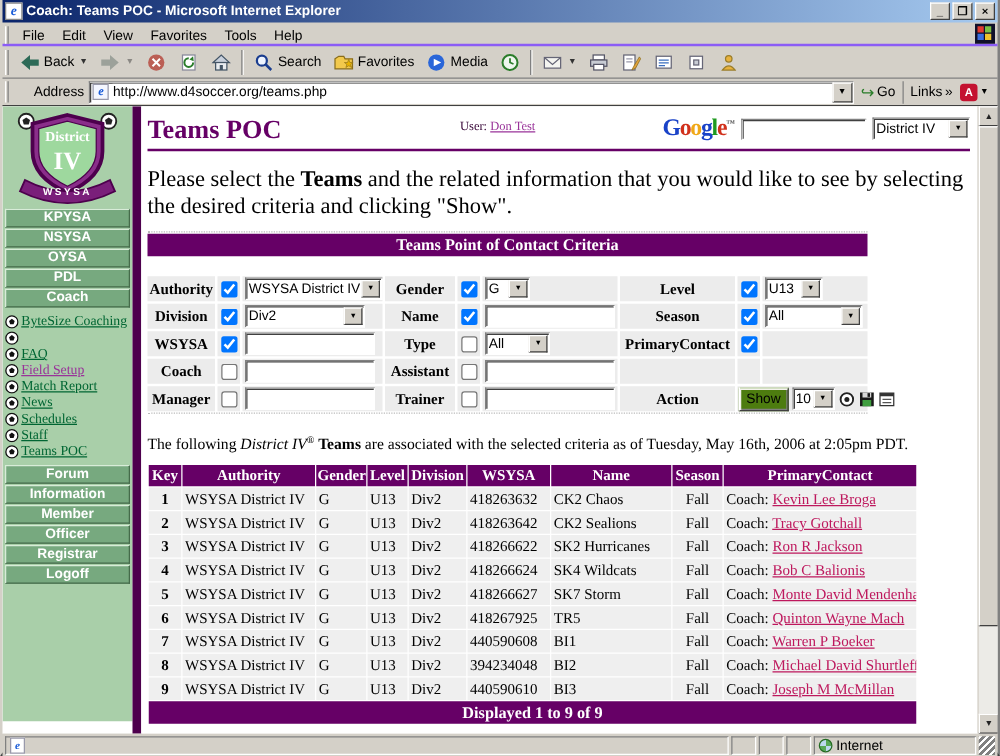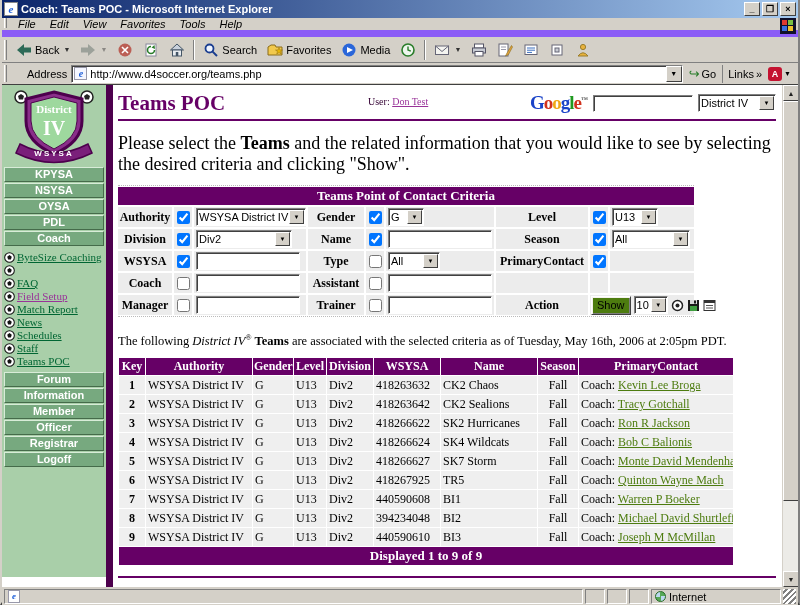--- a/index.html
+++ b/index.html
@@ -13,21 +13,21 @@
   .titlebar { height:18px; background:linear-gradient(to right,#0a246a,#a6caf0);
               display:flex; align-items:center; padding:0 2px; flex:none; }
   .title-icon { width:14px; height:14px; background:#fff; border:1px solid #888; color:#1a5cd8;
                 font:bold italic 11px "Liberation Serif",serif; text-align:center; line-height:12px; margin-right:3px; }
   .title-text { color:#fff; font-weight:bold; font-size:11px; flex:1; white-space:nowrap; overflow:hidden; }
   .win-btns { display:flex; gap:2px; }
   .win-btn { width:16px; height:14px; background:#d4d0c8; border:1px solid; border-color:#fff #404040 #404040 #fff;
              font:bold 9px "Liberation Sans",sans-serif; text-align:center; line-height:12px; color:#000; }
 
   
-  .menubar { height:19px; display:flex; align-items:flex-start; border-bottom:7px solid #8b5cf6; flex:none;font-style:italic; }
+  .menubar { height:19px; display:flex; align-items:flex-end; border-bottom:2px solid #8b5cf6; flex:none; }
   .grip { width:3px; height:80%; border-left:1px solid #fff; border-right:1px solid #808080; margin:0 4px 0 2px; }
   .menu-item { padding:2px 7px; }
   .menu-spacer { flex:1; }
   .winlogo { width:16px; height:16px; background:#10102a; margin-right:2px; position:relative; }
   .winlogo i { position:absolute; width:5px; height:5px; }
   .winlogo .r { left:2px; top:2px; background:#e03a2f; } .winlogo .g { left:8px; top:2px; background:#7ac043; }
   .winlogo .b { left:2px; top:8px; background:#3a6ee0; } .winlogo .y { left:8px; top:8px; background:#f0c22d; }
 
   
   .toolbar { height:26px; display:flex; align-items:center; border-bottom:1px solid #808080; flex:none; }
@@ -90,21 +90,21 @@
   .sel-v { flex:1; font:11px "Liberation Sans",sans-serif; padding:0 2px; white-space:nowrap; overflow:hidden; }
   .sel-a { width:15px; height:14px; flex:none; background:#d4d0c8; border:1px solid; border-color:#fff #404040 #404040 #fff;
            font-size:6px; display:flex; align-items:center; justify-content:center; margin-right:1px; }
   .txt { height:18px; border:1px solid; border-color:#808080 #fff #fff #808080; box-shadow:inset 1px 1px 0 #404040;
          font:11px "Liberation Sans",sans-serif; padding:0 2px; background:#fff; }
   .cb { width:13px; height:13px; margin:0; }
 
   
   .crit { width:576px; margin-top:10px; border-top:1px dotted #bbb; border-bottom:1px dotted #bbb; padding:1px 0; }
   .crit-head { width:100%; background:#660066; color:#fff; font:bold 13px "Liberation Serif",serif;
-               text-align:center; height:18px; line-height:18px; margin-bottom:2px; }
+               text-align:center; height:18px; line-height:18px; margin-bottom:16px; }
   .crit-grid { display:grid; grid-template-columns:54px 18px 112px 56px 18px 108px 92px 18px 1fr;
                gap:2px; background:#fff; }
   .cc { background:#ececec; min-height:20px; display:flex; align-items:center; justify-content:center; }
   .cc.lbl { font:bold 12px "Liberation Serif",serif; }
   .cc.ctl { justify-content:flex-start; padding-left:2px; }
   .cc.action-cell { grid-column:8 / 10; justify-content:flex-start; gap:3px; padding-left:1px; }
   .show-btn { height:19px; background:#4d7c0f; border:1px solid; border-color:#fff #404040 #404040 #fff;
               box-shadow:inset 1px 1px 0 #f4f2ee, inset -1px -1px 0 #808080; font:11px "Liberation Sans",sans-serif; padding:0 5px; }
   .mini-icon { width:13px; height:13px; display:inline-block; }
   .mini-icon svg { display:block; }
@@ -115,21 +115,21 @@
   .note .bd { font-weight:bold; margin-left:3px; }
 
   
   .results { border-collapse:separate; border-spacing:1px; background:#fff; margin-top:8px; table-layout:fixed; width:606px; }
   .results th { background:#660066; color:#fff; font:bold 12px "Liberation Serif",serif; height:17px; padding:0 1px;
                 text-align:center; white-space:nowrap; overflow:hidden; }
   .results td { background:#efefef; font:12px "Liberation Serif",serif; height:18px; padding:0 2px;
                 white-space:nowrap; overflow:hidden; }
   .results td.key { font-weight:bold; text-align:center; }
   .results td.ctr { text-align:center; }
-  .results td a { color:#4d7c0f; }
+  .results td a { color:#be185d; }
   .results .tfoot td { background:#660066; color:#fff; font:bold 13px "Liberation Serif",serif; text-align:center; height:18px; }
 
   
   .page-footer { margin-top:10px; }
   .pf-row { display:flex; align-items:center; justify-content:space-between; padding-top:22px; }
   .copyright { font:italic 11px "Liberation Serif",serif; padding-top:6px; }
   .copyright a { color:#993399; }
   .ridgestar { text-align:center; width:52px; line-height:1; }
   .ridgestar .sun { color:#f5c400; font-size:17px; }
 

